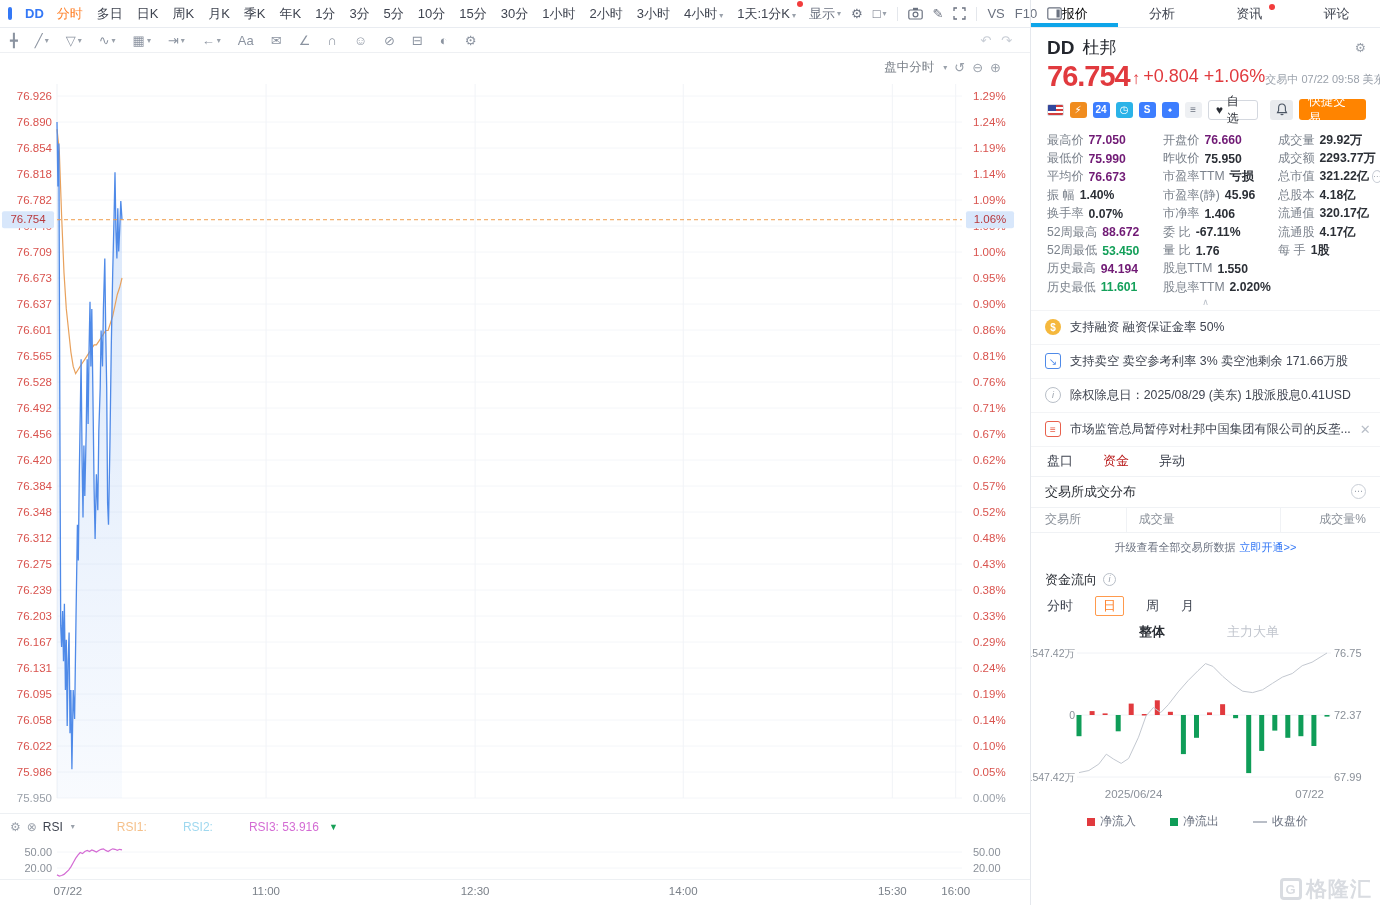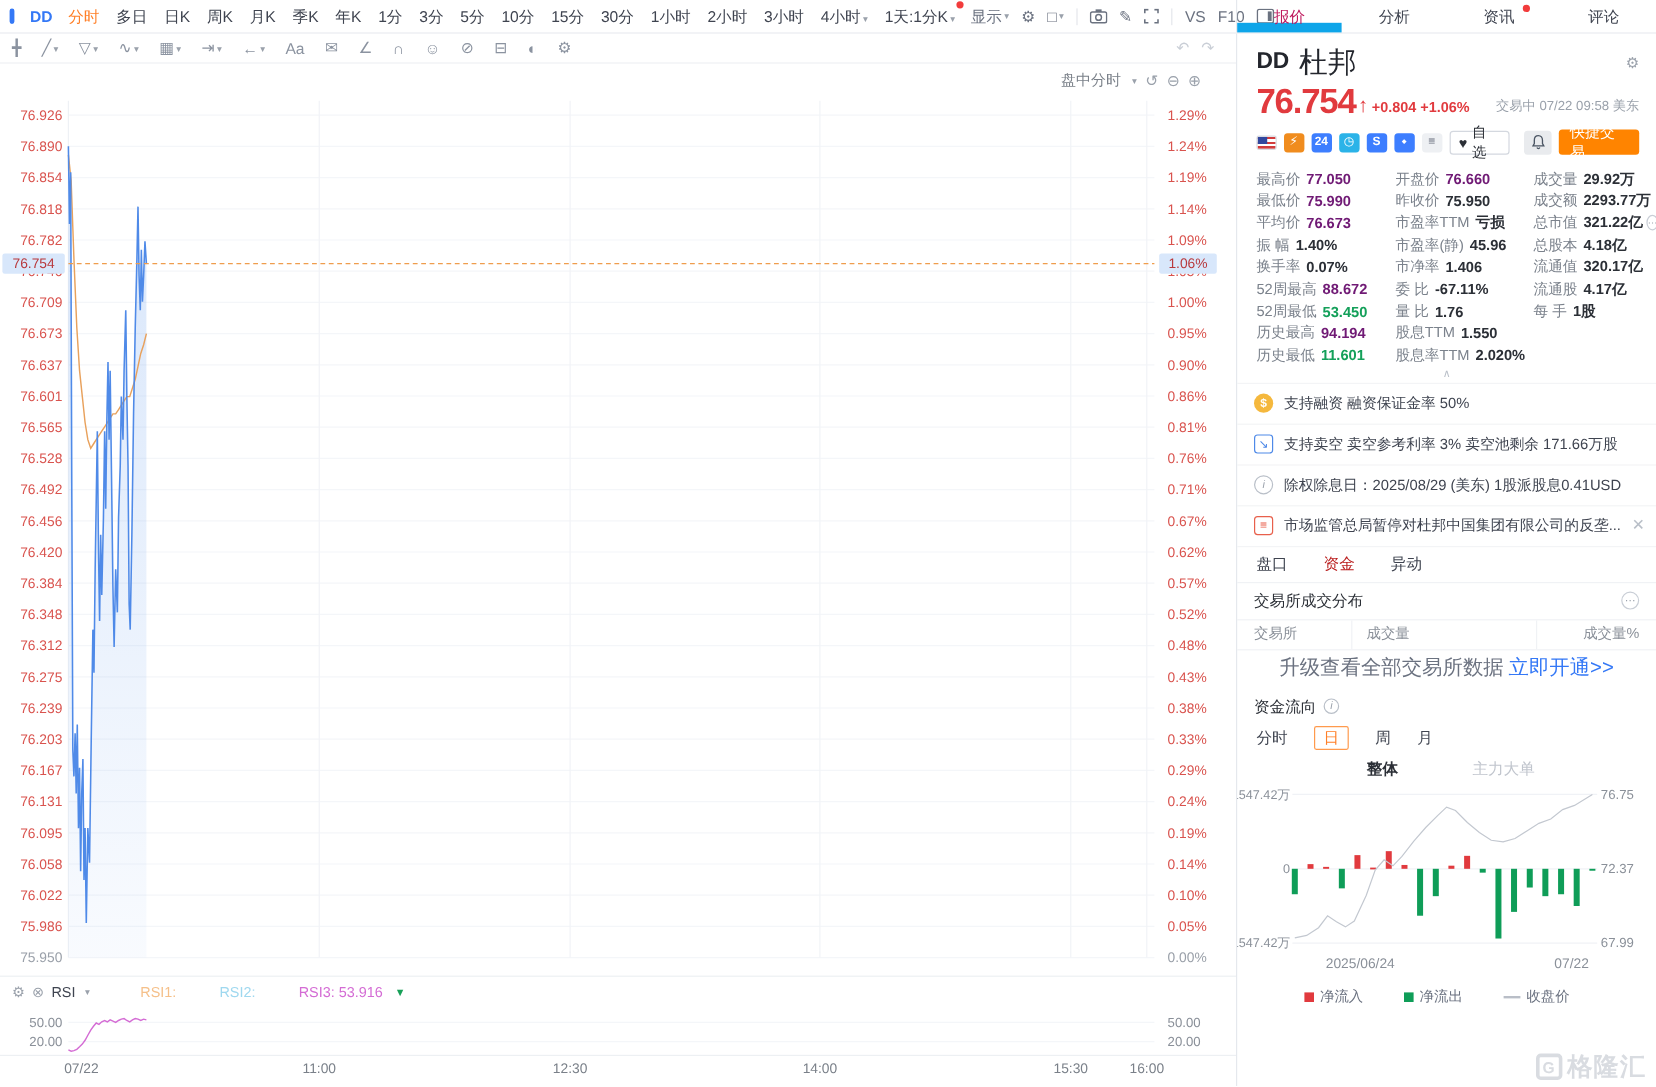--- a/index.html
+++ b/index.html
@@ -16,21 +16,21 @@
   .period { cursor:pointer; color:#3f4450; position:relative; }
   .period.active { color:#ff7f27; }
   .dd { font-size:8px; color:#9aa1ab; margin-left:2px; }
   .dot { position:absolute; top:-4px; right:-7px; width:6px; height:6px; border-radius:50%; background:#f23c3c; }
   .tb-right { margin-left:auto; display:flex; align-items:center; gap:10px; color:#6b7280; }
   .tbi { cursor:pointer; display:inline-flex; align-items:center; }
   .tbi svg { display:block; }
   .sep { width:1px; height:14px; background:#e4e7ec; }
   .ptabs { width:350px; display:flex; border-left:1px solid #e5e8ed; }
   .ptab { flex:1; text-align:center; line-height:27px; color:#3f4450; position:relative; cursor:pointer; }
-  .ptab.active { color:#be185d; border-bottom:8px solid #0ea5e9; }
+  .ptab.active { color:#000000; border-bottom:4px solid #0ea5e9; }
   .ptab .dot { right:18px; top:4px; }
 
   
   .body { display:flex; }
   .left { width:1030px; }
   .drawbar { height:25px; border-bottom:1px solid #eef0f3; display:flex; align-items:center; gap:17px;
     padding-left:10px; color:#8b93a0; font-size:13px; }
   .dtool { cursor:pointer; display:inline-flex; align-items:center; }
   .undo-redo { margin-left:auto; margin-right:18px; display:flex; gap:10px; color:#c9ced6; }
   .chart-area { position:relative; width:1030px; height:760px; }
@@ -45,26 +45,26 @@
   .rsi-caret { color:#18a058; font-size:9px; margin-left:4px; }
   #rsiSvg { display:block; }
   .time-axis { height:26px; border-top:1px solid #edf0f3; position:relative; font-size:11.5px; color:#7a8089; }
   .time-axis span { position:absolute; top:5px; transform:translateX(-50%); }
 
   
   .right { width:350px; border-left:1px solid #e5e8ed; position:relative; font-size:12.5px; }
   .q-head { padding:8px 14px 2px 16px; }
   .q-row1 { display:flex; align-items:center; gap:8px; }
   .q-code { font-size:19px; font-weight:bold; color:#23262d; }
-  .q-name { font-size:24px; color:#23262d; }
+  .q-name { font-size:17px; color:#23262d; }
   .q-gear { margin-left:auto; color:#9aa1ab; cursor:pointer; }
   .q-row2 { display:flex; align-items:flex-end; margin-top:2px; }
   .q-price { font-size:29px; font-weight:bold; color:#e13a3e; letter-spacing:-1px; line-height:30px; }
   .q-arrow { color:#e13a3e; font-weight:bold; font-size:17px; margin:0 3px 2px 2px; }
-  .q-chg { color:#e13a3e; font-weight:bold; font-size:12px; margin-bottom:4px; white-space:nowrap; }
+  .q-chg { color:#e13a3e; font-weight:normal; font-size:18px; margin-bottom:4px; white-space:nowrap; }
   .q-status { margin-left:auto; color:#9aa1ab; font-size:11px; margin-bottom:4px; white-space:nowrap; }
   .q-badges { display:flex; align-items:center; gap:6px; margin-top:8px; }
   .flag { width:17px; height:12px; position:relative; border-radius:2px; overflow:hidden;
     background:repeating-linear-gradient(#d23c3c 0 2px,#fff 2px 4px); border:0.5px solid #d9dce1; }
   .flag::after { content:""; position:absolute; left:0; top:0; width:8px; height:6px; background:#31479e; }
   .badge { height:16px; min-width:17px; padding:0 2px; border-radius:3px; color:#fff; font-size:10px;
     font-weight:bold; display:inline-flex; align-items:center; justify-content:center; }
   .btn-watch { border:1px solid #d4d8df; border-radius:3px; height:20px; padding:0 7px;
     display:inline-flex; align-items:center; gap:4px; font-size:12px; color:#2b2f36; cursor:pointer; }
   .spacer { flex:1; }
@@ -105,21 +105,21 @@
   .ex-head { display:flex; height:26px; align-items:center; border-top:1px solid #f0f2f5;
     border-bottom:1px solid #f0f2f5; color:#8a9099; font-size:12px; }
   .ex-head div { border-left:1px solid #f0f2f5; height:100%; display:flex; align-items:center; }
   .ex-head div:first-child { border-left:none; }
   .ex-c1 { width:95px; padding-left:14px; } .ex-c2 { width:155px; padding-left:12px; }
   .ex-c3 { width:100px; justify-content:flex-end; padding-right:14px; }
   .ex-row { display:flex; height:30px; align-items:center; font-size:13px; color:#2b2f36; cursor:pointer; }
   .ex-row .ex-c2 { display:flex; align-items:center; gap:6px; }
   .vol-bar { height:5px; background:#3d7eff; border-radius:2px; }
   .upgrade { height:30px; display:flex; align-items:center; justify-content:center; gap:4px;
-    color:#6b7280; font-size:17px; }
+    color:#6b7280; font-size:11px; }
   .upgrade a { color:#3478f6; text-decoration:none; cursor:pointer; }
 
   .ff-title { height:26px; display:flex; align-items:center; gap:6px; padding:0 14px; margin-top:4px;
     font-size:13px; color:#2b2f36; }
   .info-i { width:13px; height:13px; border:1px solid #b9bfc8; border-radius:50%; color:#9aa1ab;
     font-size:9px; line-height:11px; text-align:center; font-style:italic; }
   .ff-tabs { height:26px; display:flex; align-items:center; gap:22px; padding-left:16px; font-size:13px; }
   .ff-tab { cursor:pointer; }
   .ff-tab.active { color:#ff7f27; border:1px solid #ff9a4d; border-radius:2px; padding:0 7px; line-height:18px; }
   .ff-views { height:26px; display:flex; align-items:center; gap:62px; padding-left:108px; font-size:13px; }

